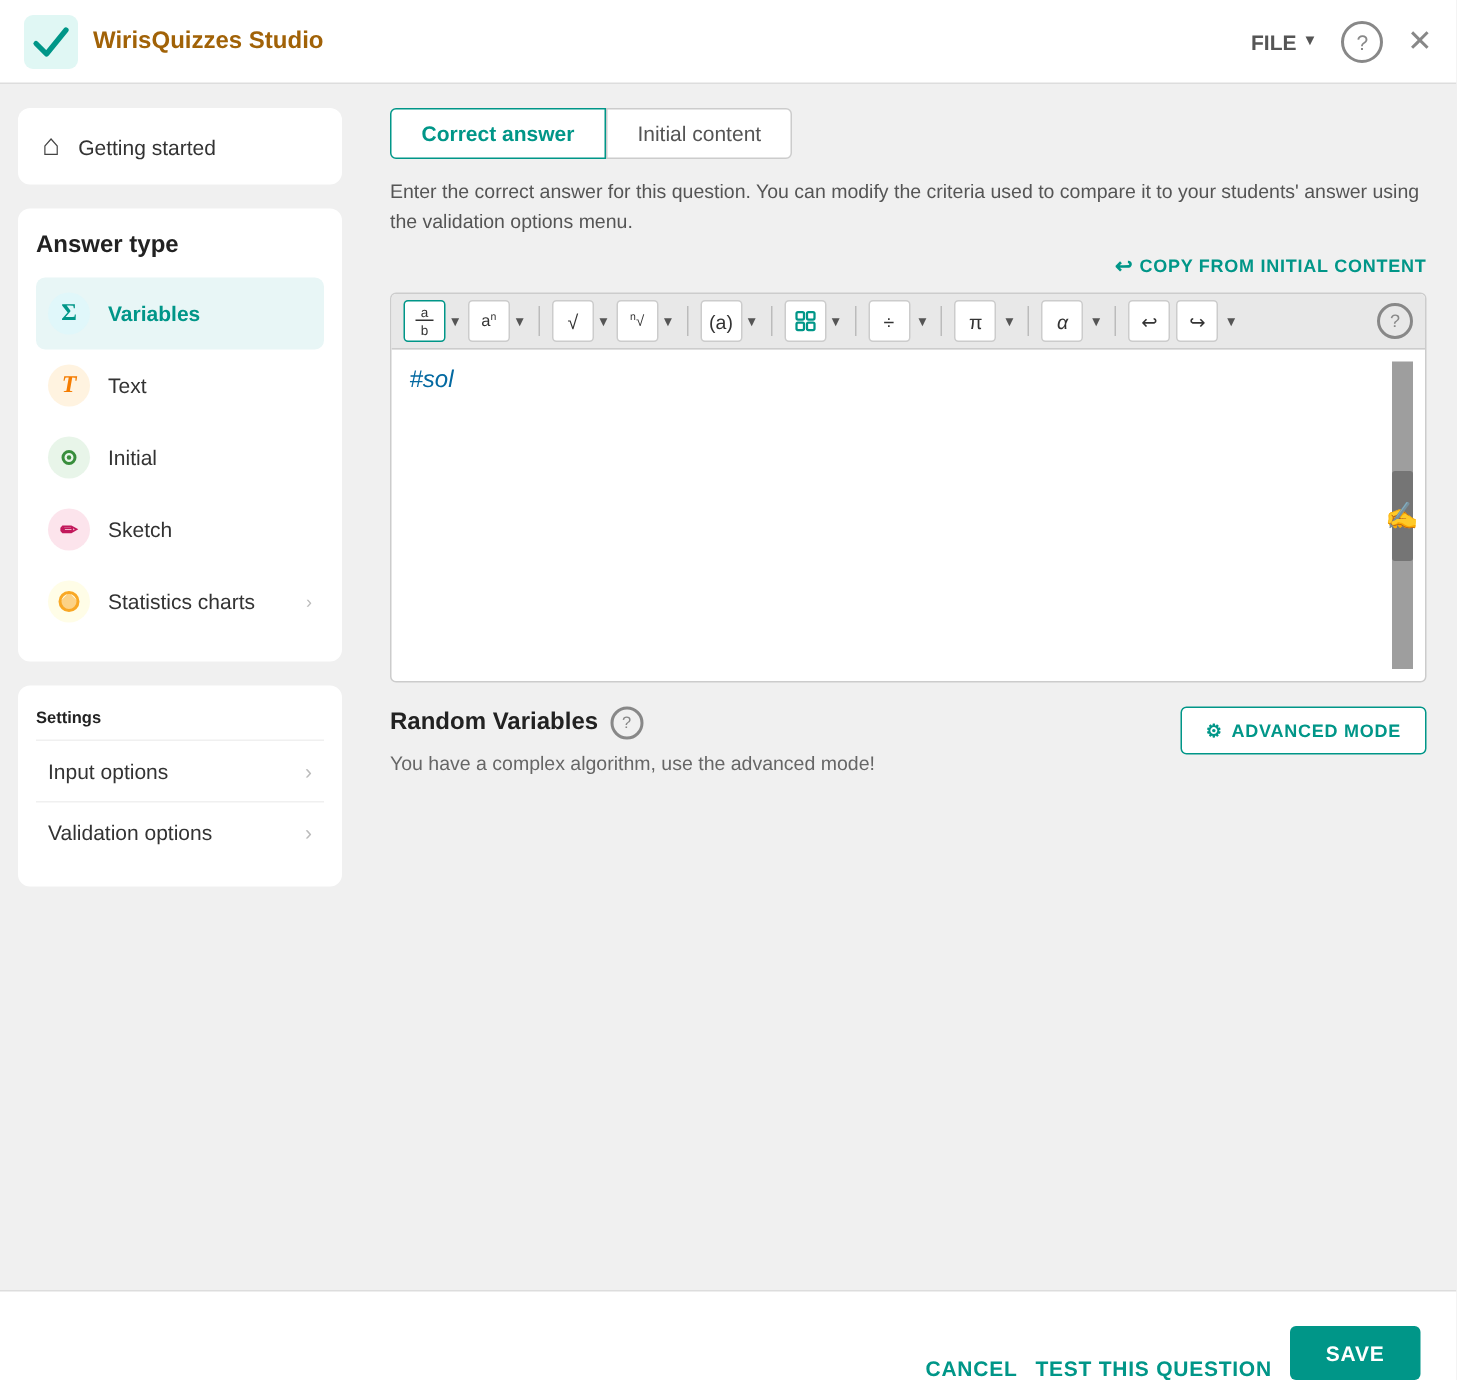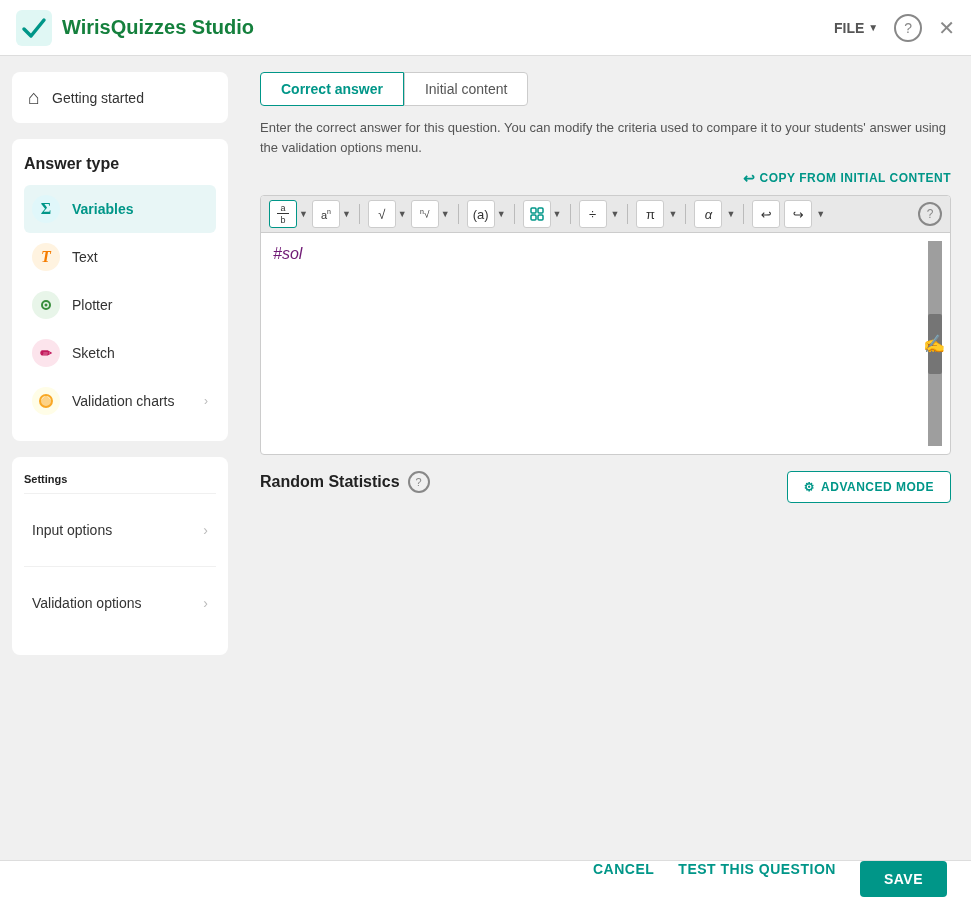--- a/index.html
+++ b/index.html
@@ -25,23 +25,23 @@
     .header-left {
       display: flex;
       align-items: center;
       gap: 10px;
     }
     .logo-icon {
       width: 36px;
       height: 36px;
     }
     .app-title {
-      font-size: 20px;
+      font-size: 16px;
       font-weight: 600;
-      color: #15803d;
+      color: #a16207;
     }
     .header-right {
       display: flex;
       align-items: center;
       gap: 16px;
     }
     .file-menu {
       display: flex;
       align-items: center;
       gap: 4px;
@@ -170,21 +170,21 @@
     .settings-title {
       font-size: 11px;
       font-weight: 600;
       color: #222;
       margin-bottom: 8px;
     }
     .settings-item {
       display: flex;
       align-items: center;
       justify-content: space-between;
-      padding: 28px 8px;
+      padding: 12px 8px;
       font-size: 14px;
       color: #333;
       cursor: pointer;
       border-top: 1px solid #f0f0f0;
     }
     .settings-item:first-of-type {
       border-top: none;
     }
 
     
@@ -313,21 +313,21 @@
     }
     .math-content {
       flex: 1;
       display: flex;
       padding: 8px;
       overflow: hidden;
     }
     .math-input-area {
       flex: 1;
       font-size: 15px;
-      color: #701a75;
+      color: #0369a1;
       padding: 4px;
       font-style: italic;
     }
     .math-scrollbar {
       width: 14px;
       background: #9e9e9e;
       border-radius: 0 0 0 0;
       display: flex;
       flex-direction: column;
       align-items: center;
@@ -399,24 +399,24 @@
     
     .footer {
       position: absolute;
       bottom: 0;
       left: 0;
       right: 0;
       height: 60px;
       background: #fff;
       border-top: 1px solid #ddd;
       display: flex;
-      align-items: flex-start;
+      align-items: flex-end;
       justify-content: flex-end;
       padding: 0 24px;
-      gap: 24px;
+      gap: 12px;
     }
     .footer-cancel {
       font-size: 14px;
       font-weight: 700;
       color: #009688;
       cursor: pointer;
       letter-spacing: 0.5px;
       text-transform: uppercase;
     }
     .footer-test {
@@ -506,37 +506,37 @@
         <span>Text</span>
       </div>
 
       <div class="answer-type-item">
         <div class="item-icon icon-plotter">
           <svg width="16" height="16" viewBox="0 0 16 16">
               <circle cx="8" cy="8" r="4" fill="none" stroke="#388e3c" stroke-width="2"></circle>
               <circle cx="8" cy="8" r="1.5" fill="#388e3c"></circle>
             </svg>
         </div>
-        <span>Plotter</span>
+        <span>Initial</span>
       </div>
 
       <div class="answer-type-item">
         <div class="item-icon icon-sketch">✏</div>
         <span>Sketch</span>
       </div>
 
       <div class="answer-type-item has-arrow">
         <div class="left-side">
           <div class="item-icon icon-stats">
             <svg width="16" height="16" viewBox="0 0 16 16">
               <circle cx="8" cy="8" r="6" fill="none" stroke="#f9a825" stroke-width="2"></circle>
               <path d="M8 2 L14 8 A6 6 0 0 1 2 8 Z" fill="#f9a825" opacity="0.5"></path>
             </svg>
           </div>
-          <span>Validation charts</span>
+          <span>Statistics charts</span>
         </div>
         <span style="color:#bbb;font-size:12px;">›</span>
       </div>
     </div>
 
     <div class="settings-section">
       <div class="settings-title">Settings</div>
       <div class="settings-item">
         <span>Input options</span>
         <span style="color:#bbb;font-size:14px;">›</span>
@@ -669,25 +669,26 @@
             <div style="display:flex;align-items:center;justify-content:center;height:100%;color:#bbb;font-size:18px;">✍</div>
           </div>
           <div style="height:20px;"></div>
         </div>
       </div>
     </div>
 
     <div class="random-variables-section">
       <div class="rv-left">
         <div class="rv-title-row">
-          <span class="rv-title">Random Statistics</span>
+          <span class="rv-title">Random Variables</span>
           <div class="rv-help">
             <span>?</span>
           </div>
         </div>
+        <span class="rv-description">You have a complex algorithm, use the advanced mode!</span>
       </div>
       <button class="advanced-mode-btn">
         <span>⚙</span>
         <span>ADVANCED MODE</span>
       </button>
     </div>
 
   </div>
 </div>
 

